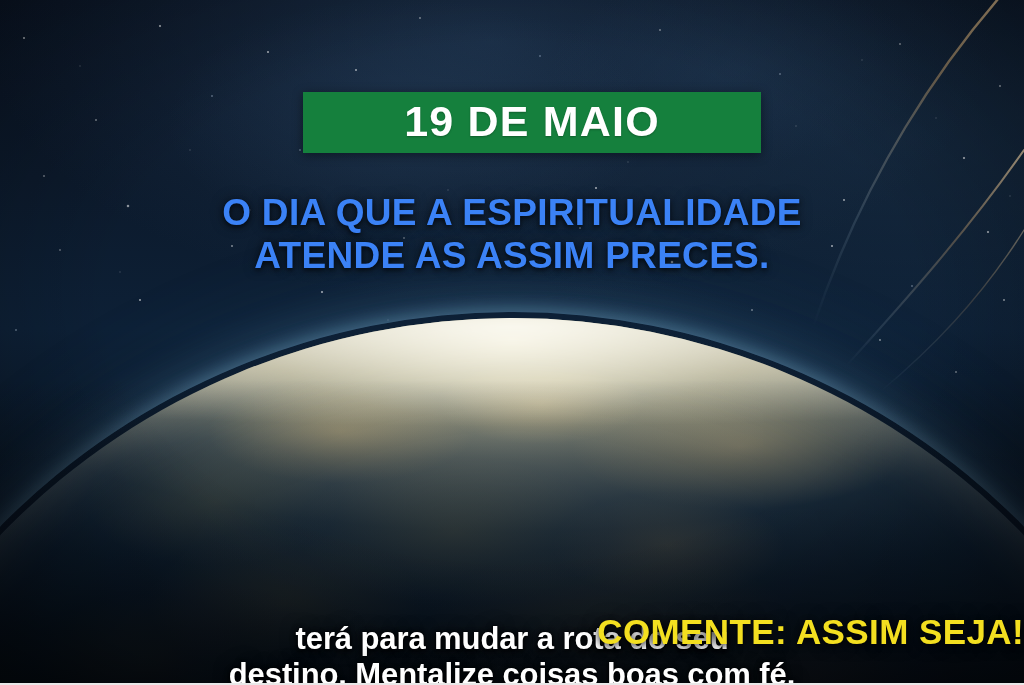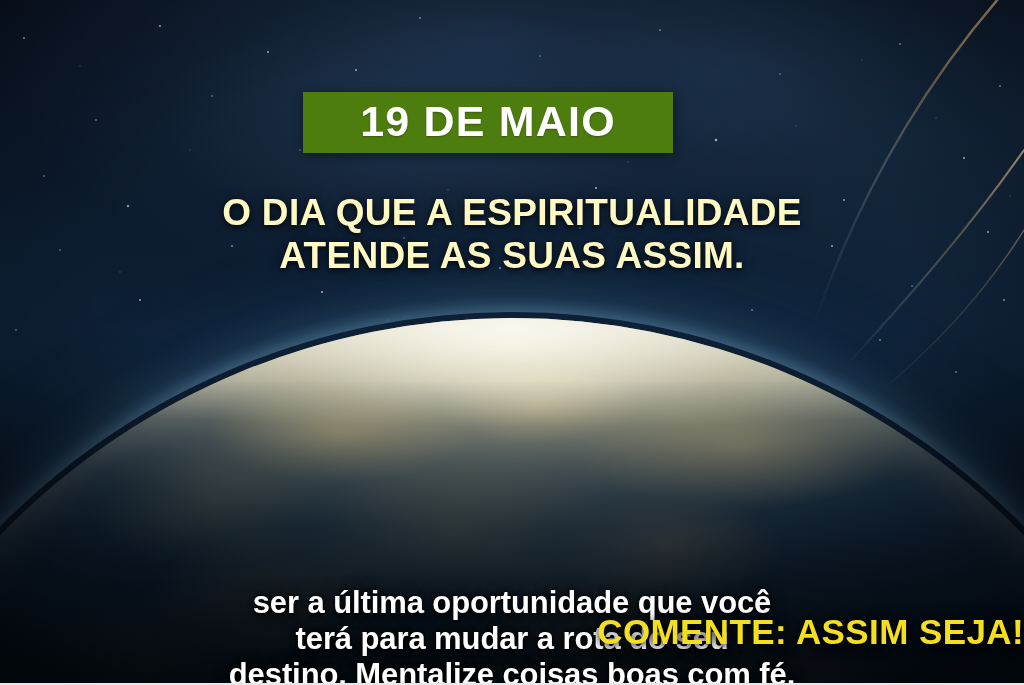--- a/index.html
+++ b/index.html
@@ -223,23 +223,23 @@
     position: absolute;
     inset: 0;
     z-index: 10;
   }
 
   
   .date-banner {
     position: absolute;
     left: 303px;
     top: 92px;
-    width: 370px;
+    width: 458px;
     height: 61px;
-    background: #4d7c0f;
+    background: #15803d;
     display: flex;
     align-items: center;
     justify-content: center;
     box-shadow: 0 2px 10px rgba(0,0,0,.45);
   }
   .date-banner-text {
     color: #ffffff;
     font-size: 43px;
     font-weight: 700;
     letter-spacing: 1.2px;
@@ -249,21 +249,21 @@
     text-shadow: 0 1px 2px rgba(0,0,0,.28);
   }
 
   
   .headline {
     position: absolute;
     left: 0;
     right: 0;
     top: 166px;
     text-align: center;
-    color: #fef9c3;
+    color: #3b82f6;
     font-size: 37px;
     font-weight: 700;
     line-height: 1.17;
     letter-spacing: .3px;
     text-shadow:
       0 2px 5px rgba(0,0,0,.70),
       0 0 14px rgba(0,0,0,.45);
     padding: 0 42px;
   }
   .headline .l2 { display: block; }
@@ -342,28 +342,28 @@
   <div class="edge-vignette"></div>
 
   <div class="content">
 
     <div class="date-banner">
       <span class="date-banner-text">19 DE MAIO</span>
     </div>
 
     <h1 class="headline">
       <span class="l1">O DIA QUE A ESPIRITUALIDADE</span>
-      <span class="l2">ATENDE AS SUAS ASSIM.</span>
+      <span class="l2">ATENDE AS ASSIM PRECES.</span>
     </h1>
 
     <p class="body-copy">
       <br>
       <br>
       <br>
-      <span>ser a última oportunidade que você</span><br>
+      <br>
       <span>terá para mudar a rota do seu</span><br>
       <span>destino. Mentalize coisas boas com fé.</span>
     </p>
 
     <div class="cta">
       <span>COMENTE: ASSIM SEJA!</span>
     </div>
 
   </div>
 </div>

